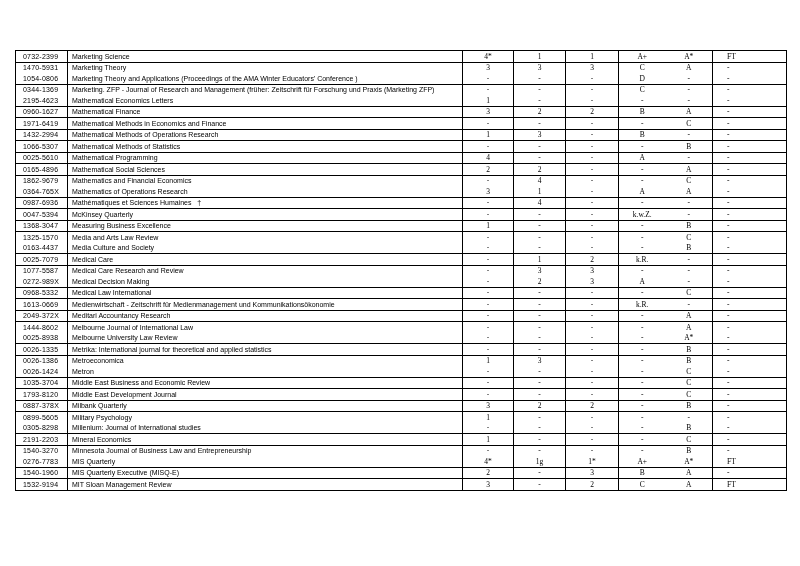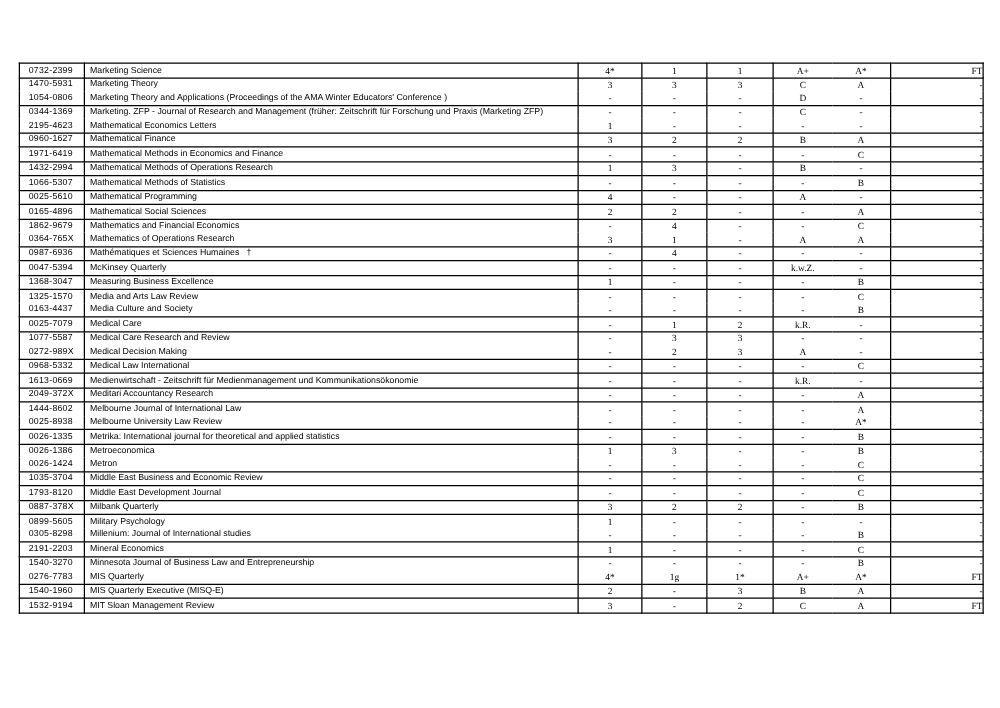--- a/index.html
+++ b/index.html
@@ -35,21 +35,21 @@
     padding-left:4px;
     padding-right:8px;
   }
   td.rv {
     font-family:"Liberation Serif", serif;
     font-size:7.5px;
     text-align:center;
   }
   
   td.c4 { border-right-style:hidden; }
-  td.ft { text-align:right; padding-left:14px; }
+  td.ft { text-align:left; padding-left:14px; }
   
   tr.grp > td { border-bottom-style:hidden; }
 </style>
 </head>
 <body>
 
 <table class="journal-table">
   <colgroup>
     <col style="width:52px">
     <col style="width:395px">

